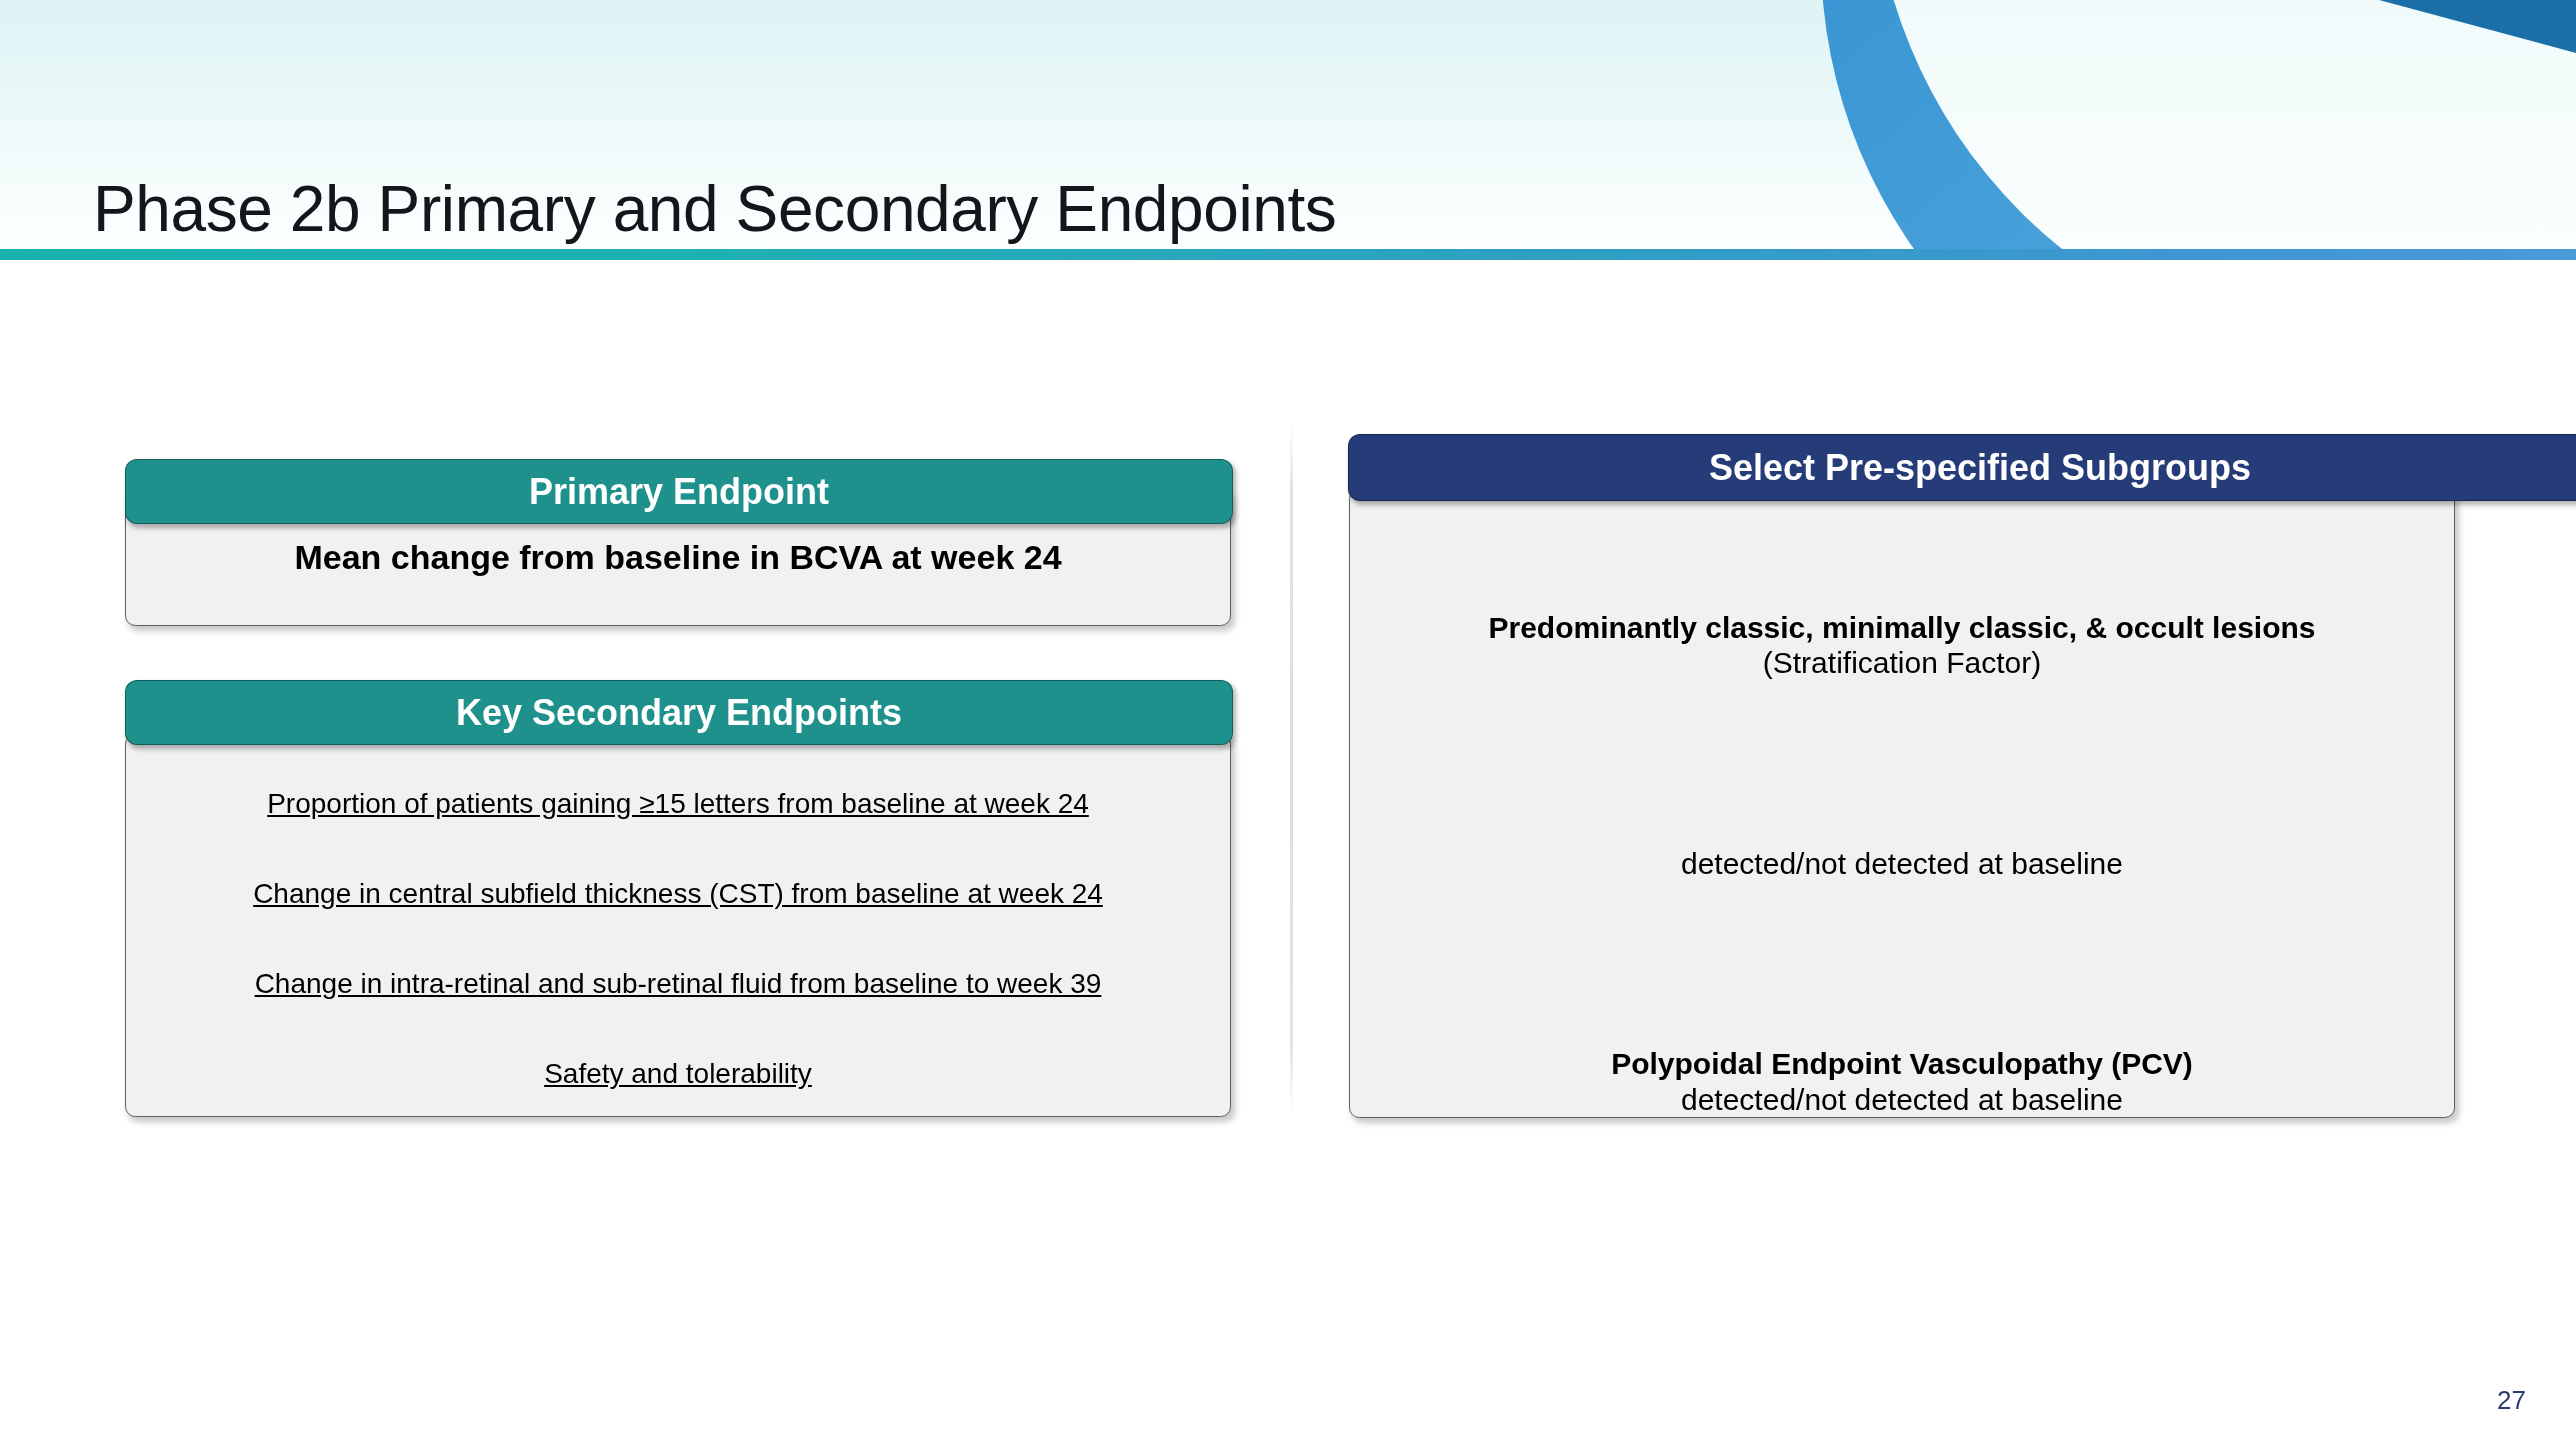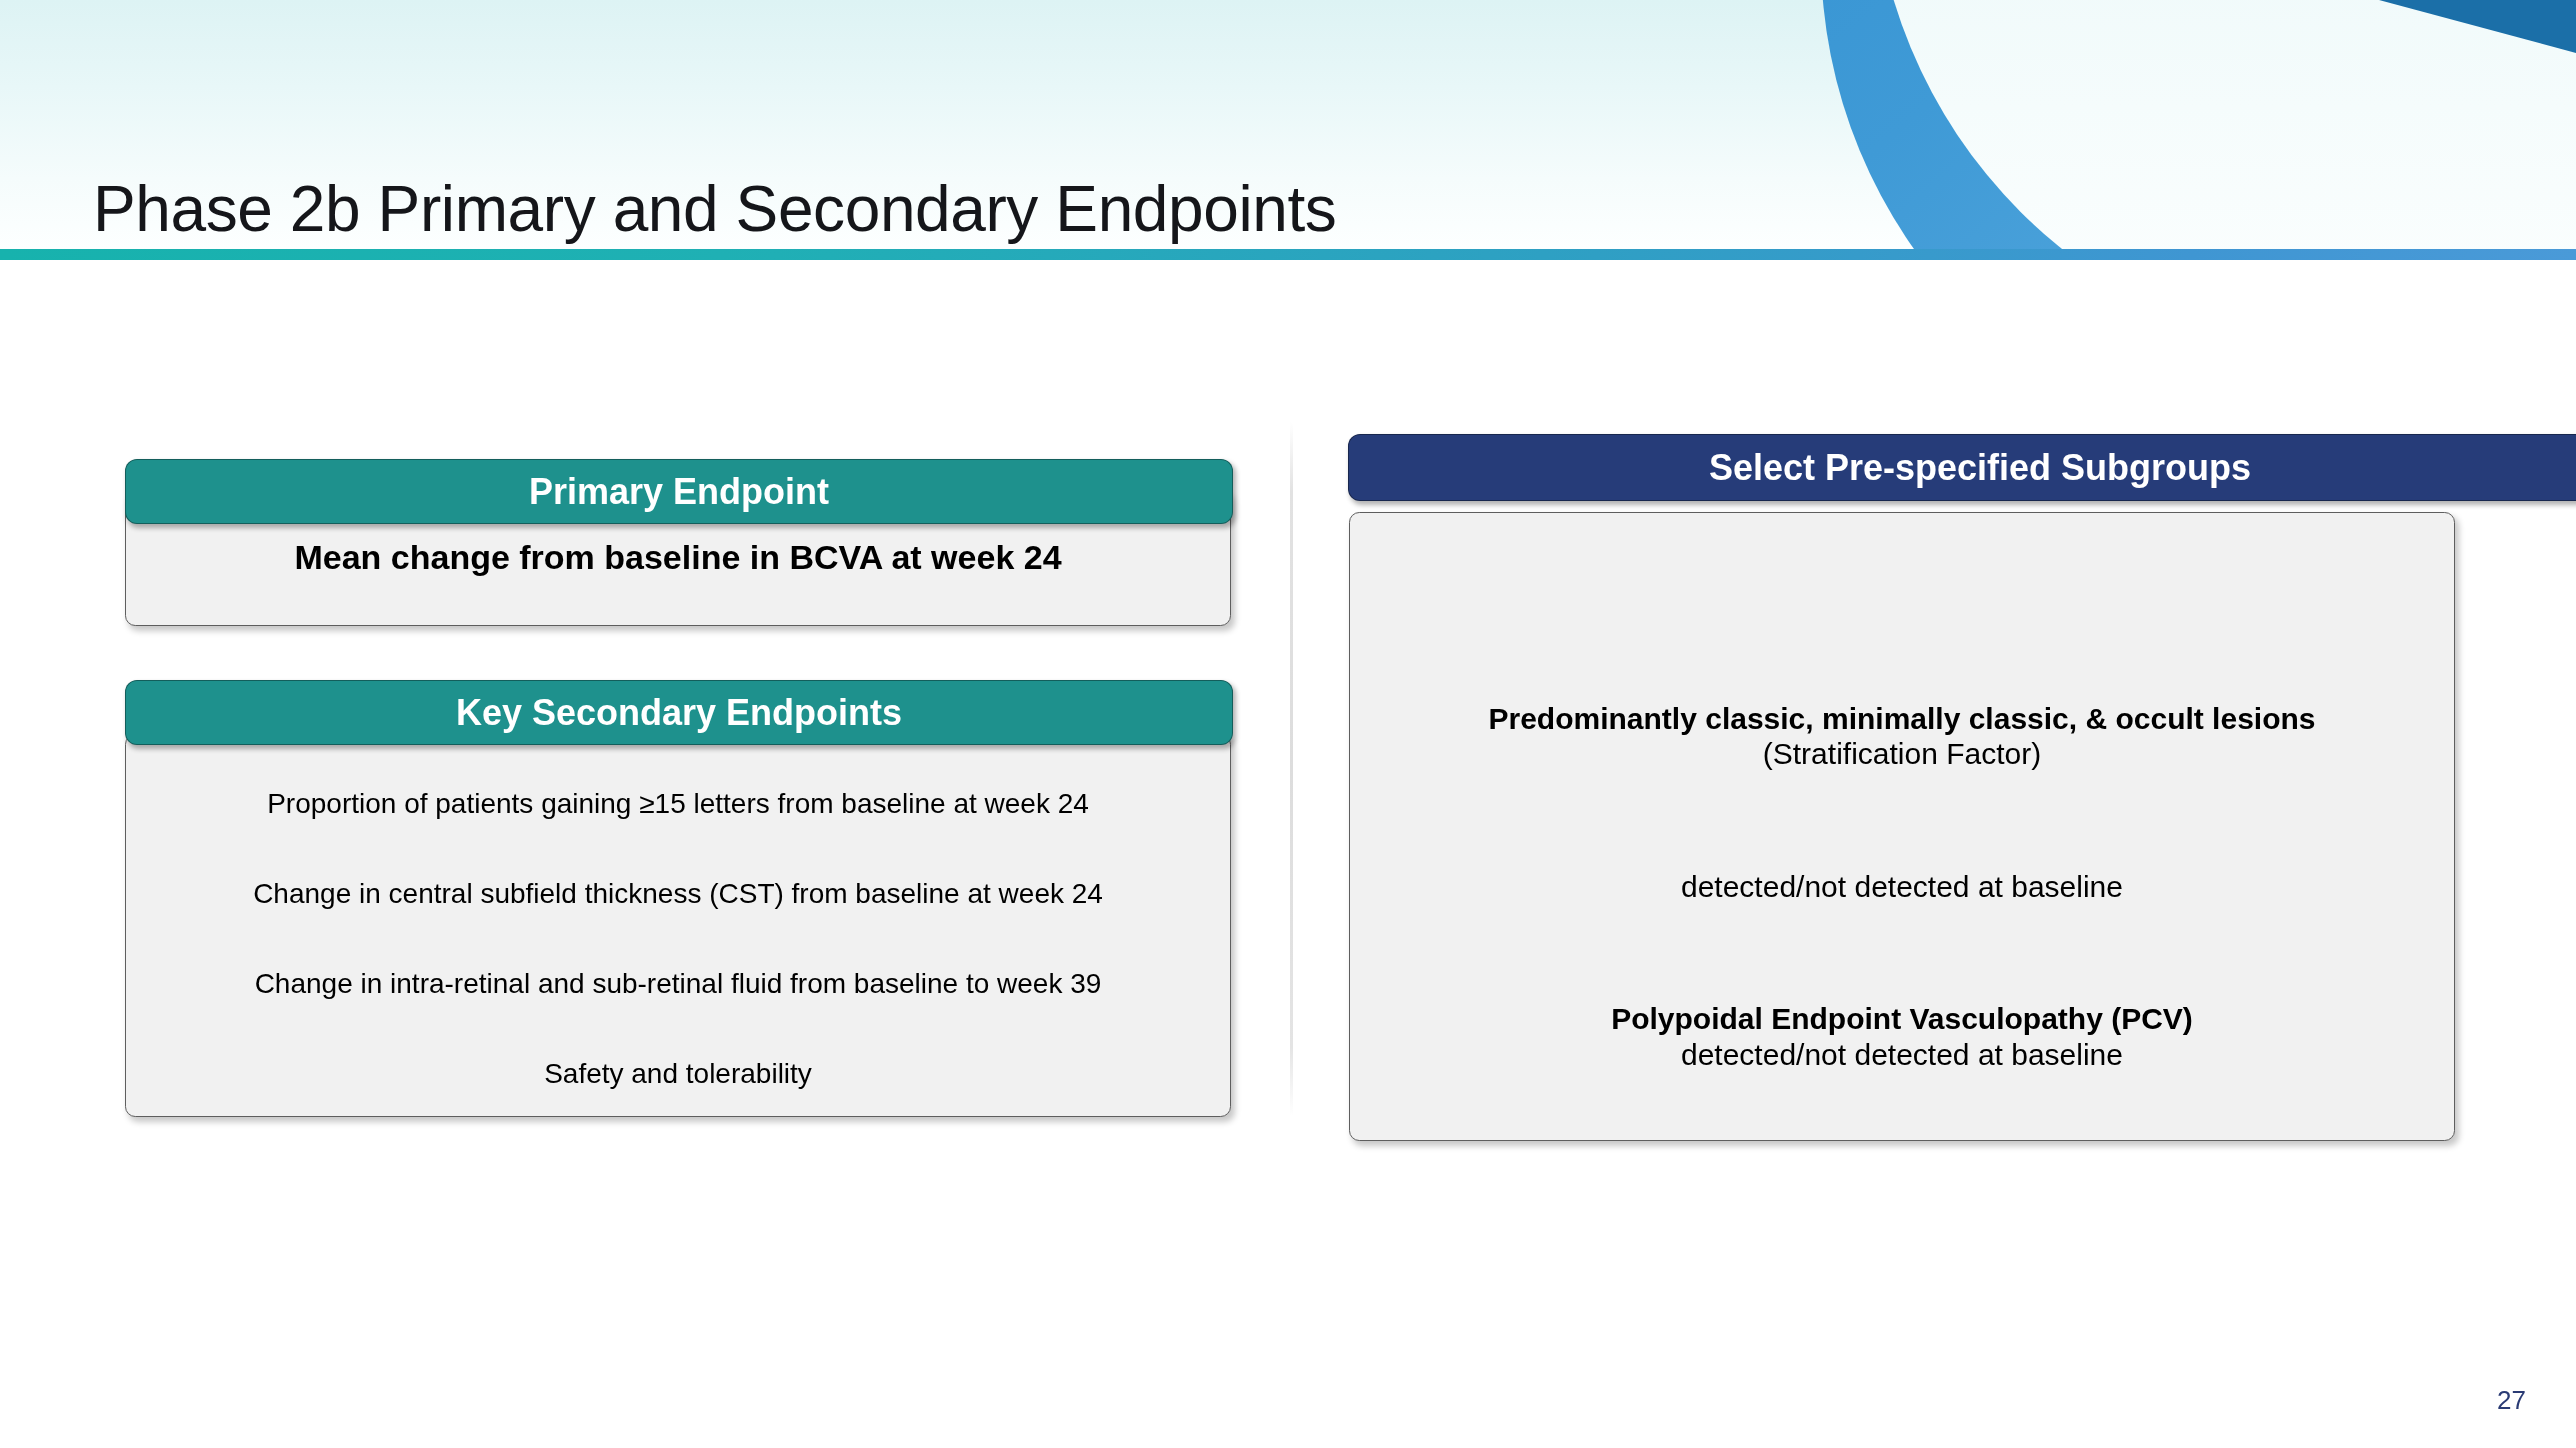--- a/index.html
+++ b/index.html
@@ -138,32 +138,32 @@
   #card-secondary-head {
     left: 125px; top: 680px; width: 1108px; height: 65px;
     font-size: 36px;
   }
   #card-secondary-body {
     left: 125px; top: 734px; width: 1106px; height: 383px;
     font-size: 28px; font-weight: 400;
     justify-content: flex-start;
     padding-top: 53px;
   }
-  #card-secondary-body .sec-line { margin-bottom: 58px; }
+  #card-secondary-body .sec-line { margin-bottom: 58px; text-decoration: underline; }
   #card-secondary-body .sec-line:last-child { margin-bottom: 0; }
 
   
   #card-subgroups-head {
     left: 1348px; top: 434px; width: 1264px; height: 67px;
     font-size: 36px;
   }
   #card-subgroups-body {
-    left: 1349px; top: 512px; width: 1106px; height: 629px;
+    left: 1349px; top: 489px; width: 1106px; height: 629px;
     font-size: 29px;
-    justify-content: center;
+    justify-content: space-between;
     padding-top: 120px;
     gap: 40px;
   }
   .sg-block { margin-bottom: 57px; line-height: 1.18; }
   .sg-block:last-child { margin-bottom: 0; }
   .sg-strong { font-weight: bold; font-size: 30px; }
   .sg-sub { font-weight: 400; font-size: 30px; }
 
   
   .page-number {

